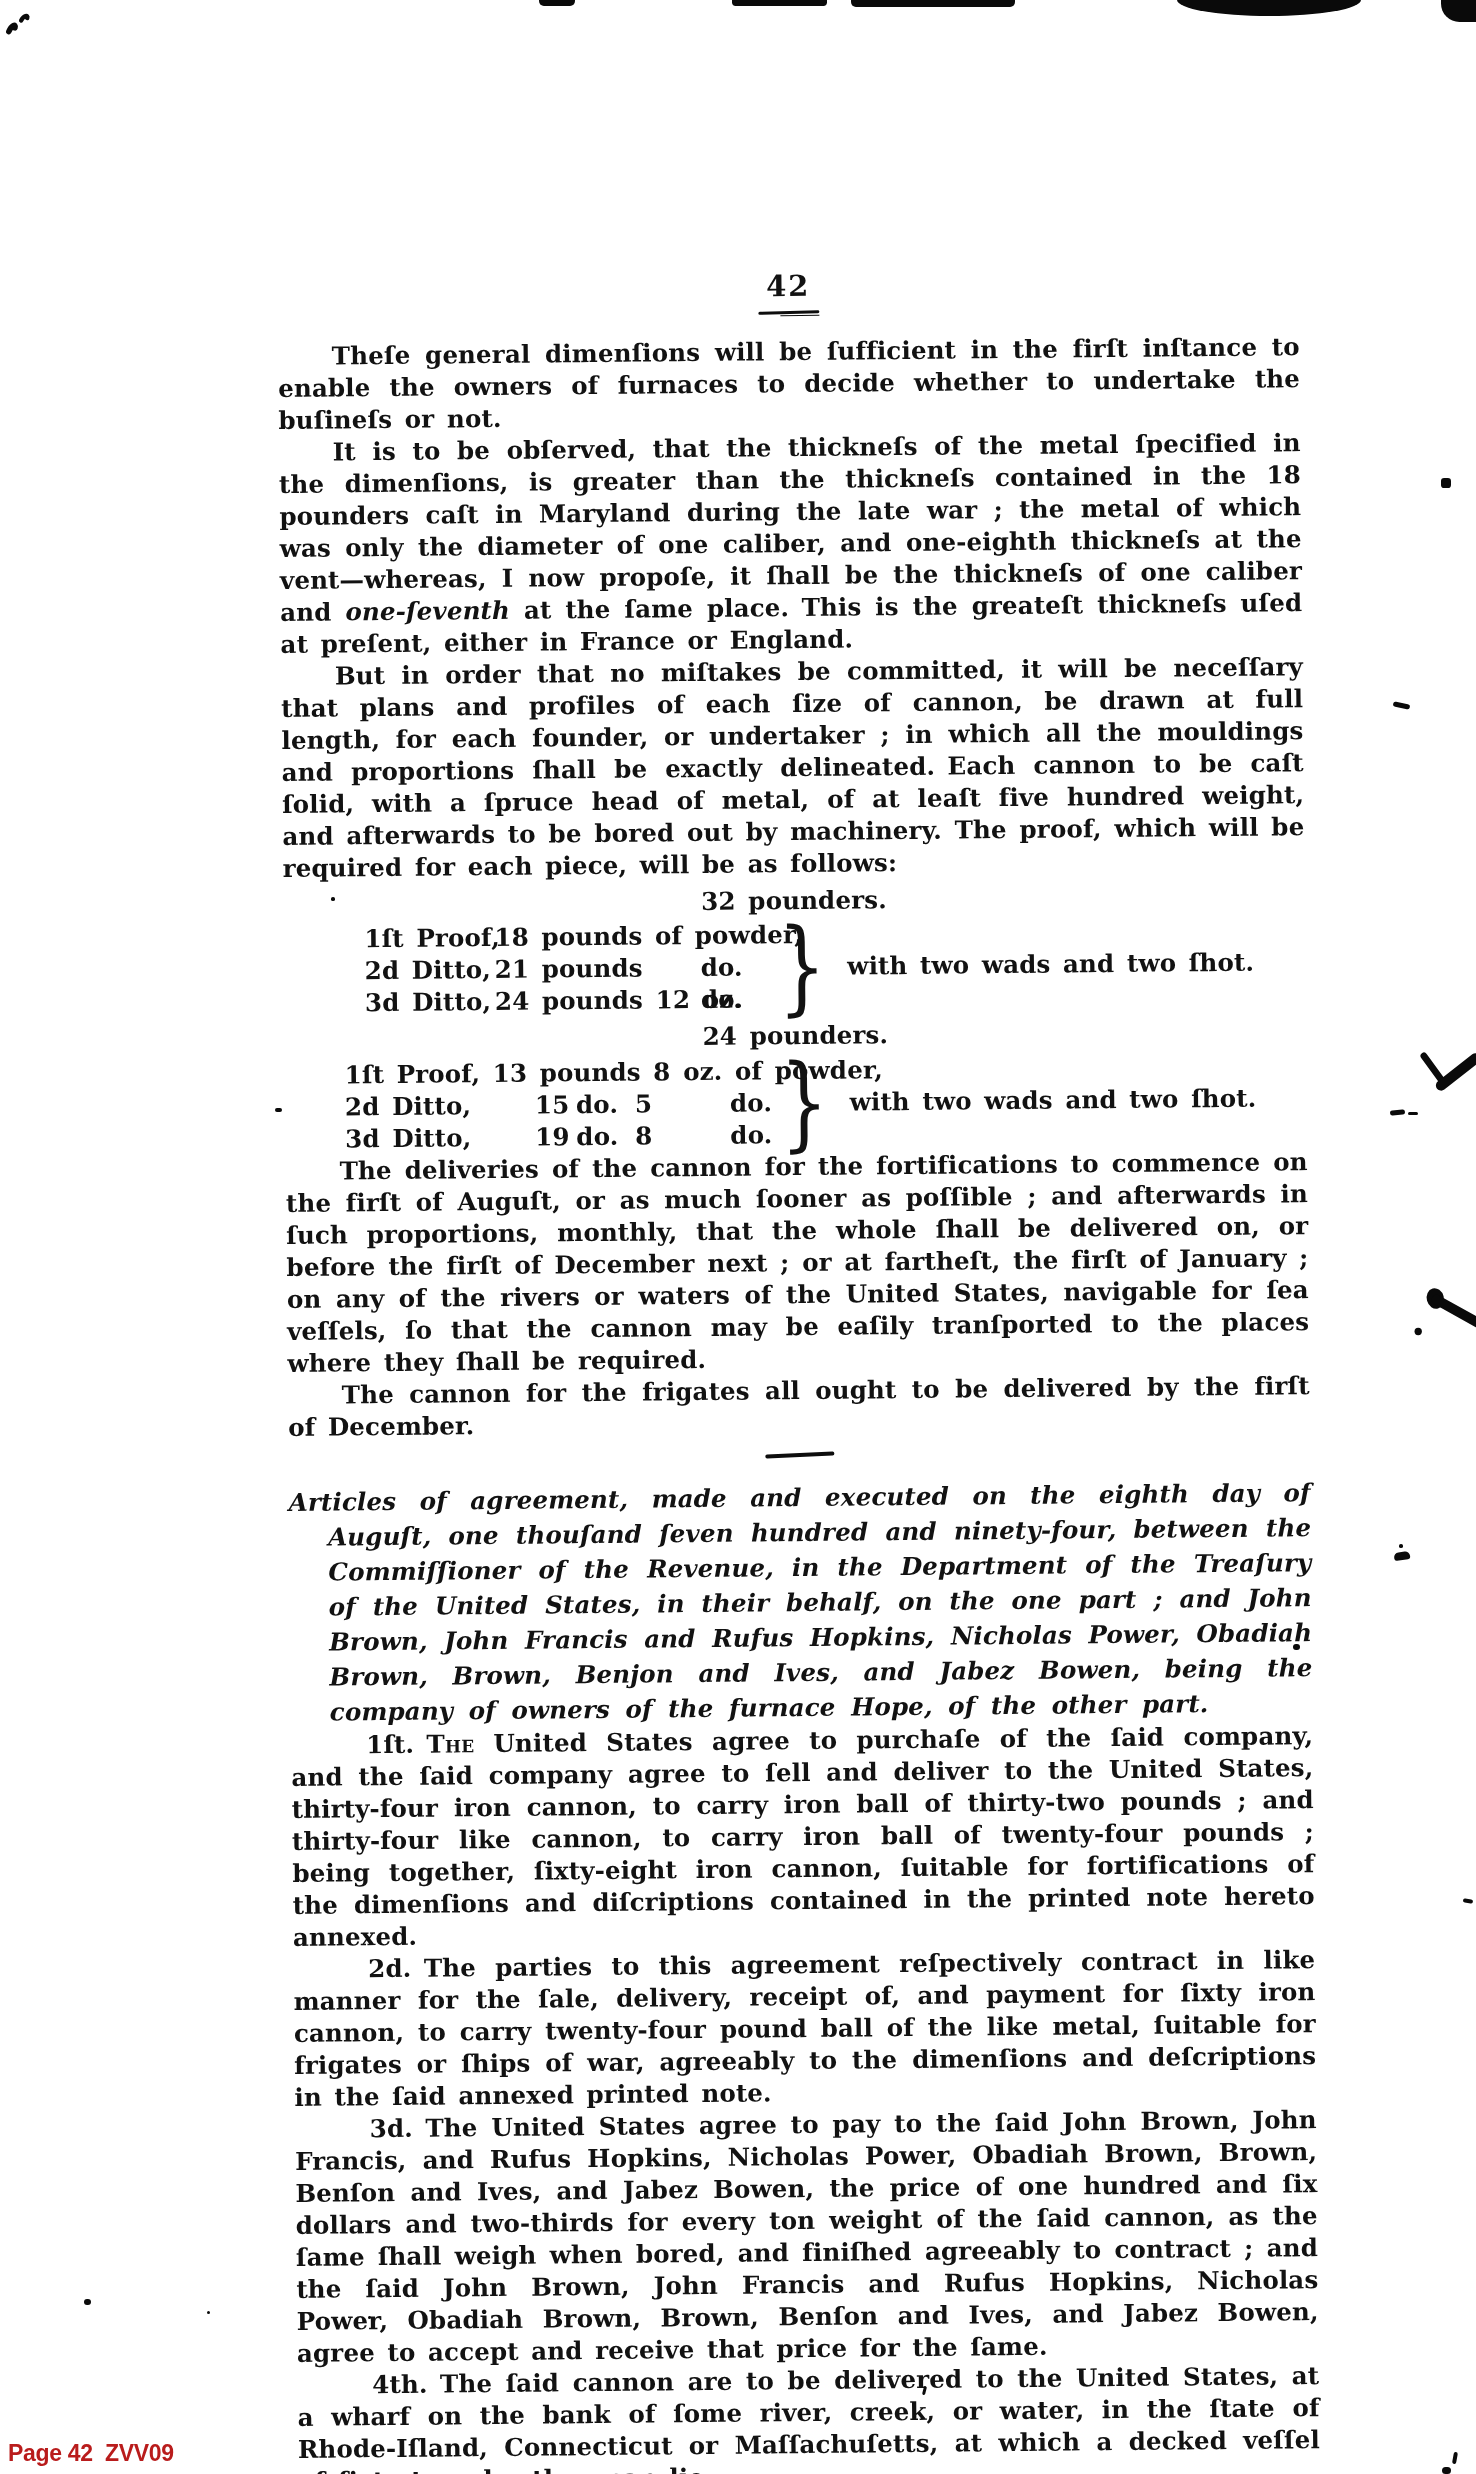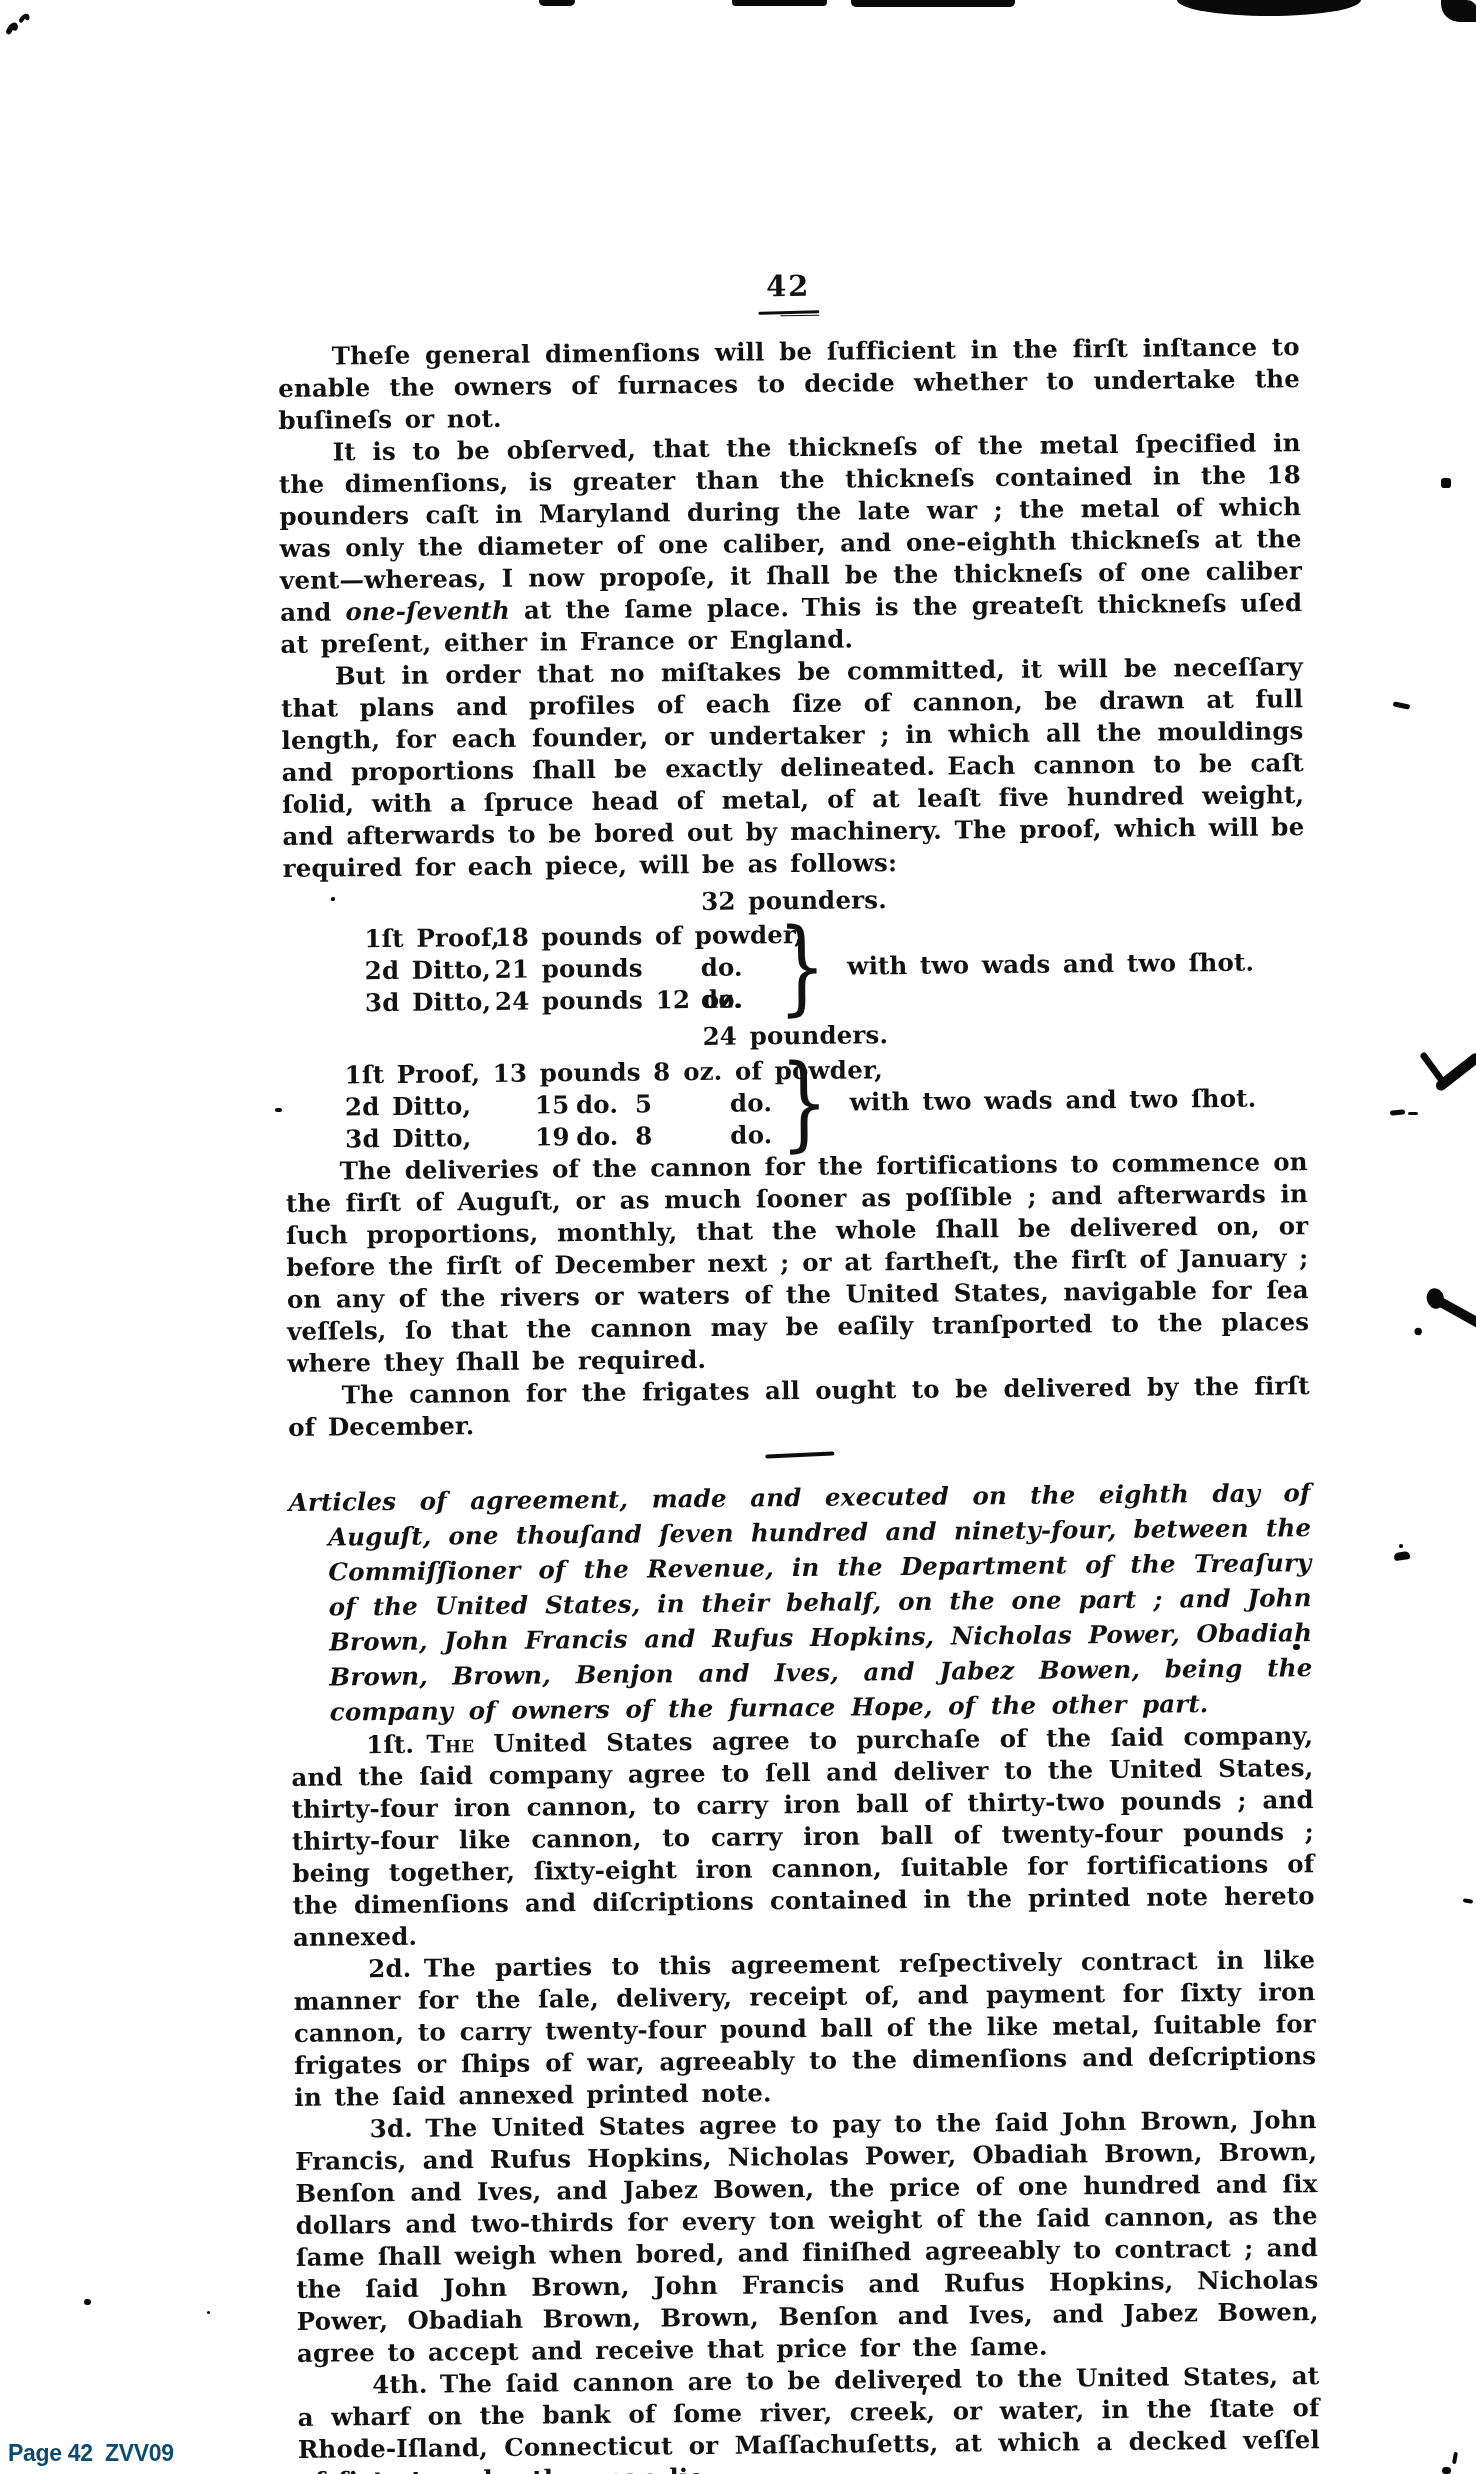--- a/index.html
+++ b/index.html
@@ -1,17 +1,17 @@
 <!DOCTYPE html>
 <html style="font-size:9.8px"><head>
 <meta charset="utf-8">
 <style>
   html,body{margin:0;padding:0;background:#ffffff;}
   .page{position:relative;width:1477px;height:2475px;background:#ffffff;overflow:hidden;
-        font-family:"DejaVu Serif","Liberation Serif",serif;color:#121212;border-radius:10px;}
+        font-family:"DejaVu Serif","Liberation Serif",serif;color:#121212;}
   .content{position:absolute;left:277px;top:277px;width:1022px;
            transform:rotate(-0.55deg);transform-origin:top left;
            font-weight:700;font-size:24.6px;line-height:32px;text-align:justify;
            word-spacing:0.16em;letter-spacing:0.1px;}
   .pagenum{text-align:center;font-size:29px;letter-spacing:1.8px;line-height:1;}
   .rule1{width:61px;height:3.1px;background:#0d0d0d;margin:9.8px auto 0;border-radius:1.8px;transform:rotate(-1deg);}
   .rule2{width:39px;height:1.2px;background:#0d0d0d;margin:1.2px auto 0;transform:translateX(11px);}
   p{margin:0;}
   .para{text-indent:54px;}
   .first-para{margin-top:19.6px;}
@@ -31,21 +31,21 @@
   .g24 .c3{display:inline-block;width:59px;}
   .cdo32{position:absolute;left:336px;top:0;}
   .cdo24{position:absolute;left:385px;top:0;}
   .brace{font-size:92px;line-height:96px;font-weight:400;
          transform:scaleX(0.82) scaleY(1.12);transform-origin:center;display:inline-block;}
   .pt-note{margin-left:16px;white-space:nowrap;}
   .divider{width:69px;height:3.7px;background:#0d0d0d;margin:14.7px auto 0;border-radius:1.8px;transform:rotate(-2deg);}
   .agreement{margin-top:23px;font-style:italic;line-height:35px;
              padding-left:39px;text-indent:-39px;word-spacing:0.28em;}
   .footer{position:absolute;left:8px;top:2440px;font-family:"Liberation Sans","DejaVu Sans",sans-serif;
-          font-weight:700;font-size:23px;color:#0c4a6e;white-space:pre;letter-spacing:-0.3px;}
+          font-weight:700;font-size:23px;color:#b91c1c;white-space:pre;letter-spacing:-0.3px;}
   
   .ink{position:absolute;background:#0a0a0a;}
   .r{border-radius:50%;}
   .rb{border-radius:3.7px;}
   svg{position:absolute;overflow:visible;}
 </style>
 </head>
 <body>
 
 <div class="page">

